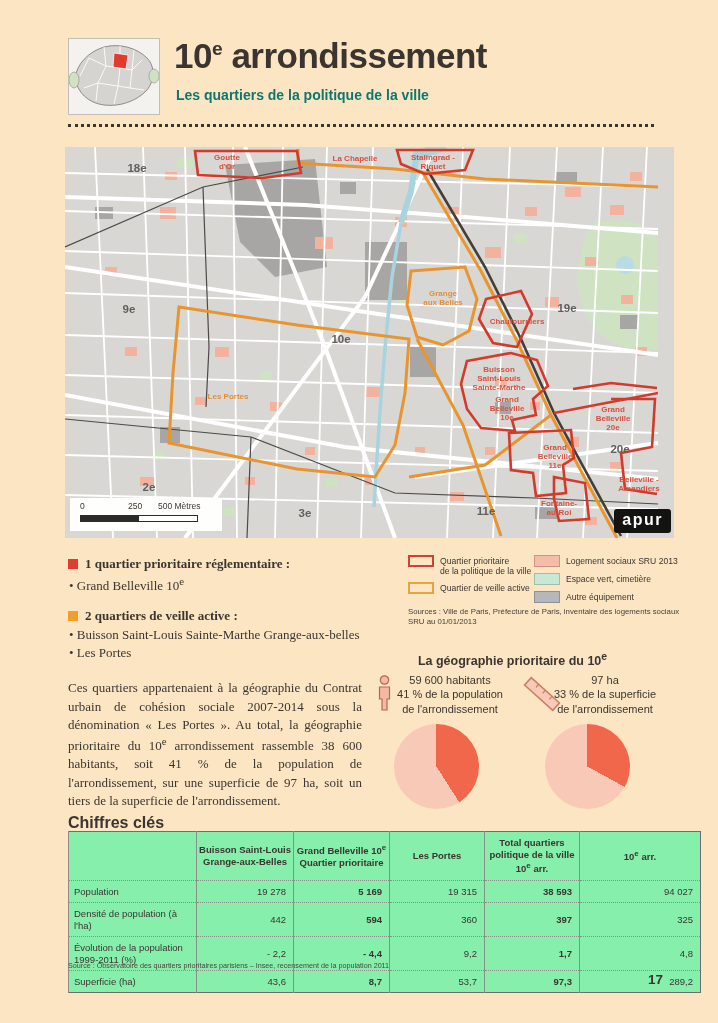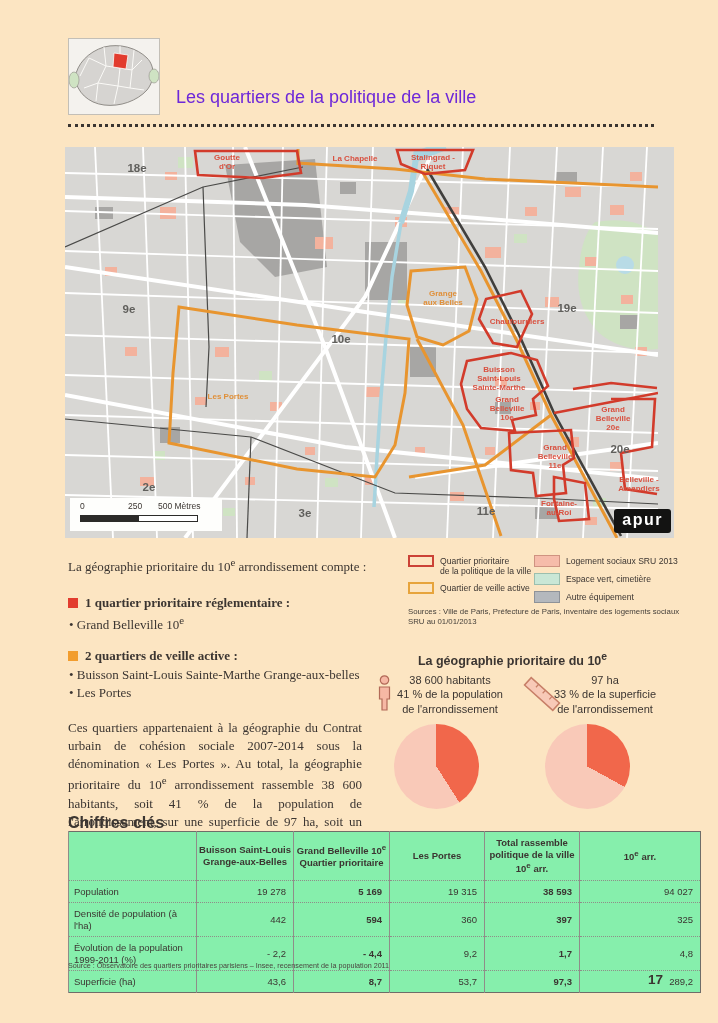--- a/index.html
+++ b/index.html
@@ -2,21 +2,21 @@
 <html><head>
 <meta charset="utf-8">
 <style>
   html,body{margin:0;padding:0;}
   .page{position:relative;width:718px;height:1023px;background:#fce5c2;font-family:"Liberation Sans",sans-serif;color:#3b3531;overflow:hidden;}
 
   
   .minimap{position:absolute;left:68px;top:38px;width:92px;height:77px;background:#f4f2ee;border:1px solid #c3bfb7;box-sizing:border-box;}
   .title{position:absolute;left:174px;top:36px;font-size:35px;font-weight:bold;color:#3a3531;letter-spacing:-0.5px;}
   .title sup{font-size:0.55em;}
-  .subtitle{position:absolute;left:176px;top:87px;font-size:18px;font-weight:normal;color:#6d28d9;}
+  .subtitle{position:absolute;left:176px;top:87px;font-size:14px;font-weight:bold;color:#0f766e;}
   .dots{position:absolute;left:68px;top:124px;width:586px;border-top:3.4px dotted #3a3531;}
 
   
   .map-wrap{position:absolute;left:65px;top:147px;width:609px;height:391px;background:#d8d7d4;}
   .map-wrap svg.basemap{position:absolute;left:0;top:0;}
   .mlabel{position:absolute;transform:translate(-50%,-50%);font-size:8px;font-weight:bold;white-space:pre-line;text-align:center;line-height:1.12;}
   .mlabel.red{color:#d9503f;}
   .mlabel.orange{color:#e0903a;}
   .mlabel.arr{color:#605f5c;font-size:11.5px;white-space:nowrap;}
   .scalebar{position:absolute;left:5px;bottom:7px;width:152px;height:33px;background:#fefefc;}
@@ -82,20 +82,21 @@
     <svg width="90" height="75" viewBox="0 0 90 75">
       <path d="M6,39 C8,25 19,13 35,8 C51,4 68,9 78,19 C86,27 86,41 78,51 C68,62 51,68 35,66 C19,64 8,53 6,39 Z" fill="#d6d4d1" stroke="#908d88" stroke-width="1"></path>
       <ellipse cx="5" cy="41" rx="5" ry="8" fill="#cfe3c3" stroke="#908d88" stroke-width="0.6"></ellipse>
       <ellipse cx="85" cy="37" rx="5" ry="7" fill="#cfe3c3" stroke="#908d88" stroke-width="0.6"></ellipse>
       <g stroke="#fbfaf7" stroke-width="1" fill="none">
         <path d="M35,8 L37,27 M37,27 L29,44 M37,27 L51,29 M51,7 L51,29 M51,29 L49,47 M29,44 L49,47 M49,47 L45,65 M20,19 L37,27 M65,11 L63,31 M51,29 L63,31 M63,31 L61,49 M49,47 L61,49 M73,21 L63,31 M61,49 L75,51 M29,44 L15,49 M20,19 L11,37 M29,44 L27,62"></path>
       </g>
       <polygon points="45,14 59,16 57,30 44,28" fill="#e23c2e" stroke="#fbfaf7" stroke-width="0.8"></polygon>
     </svg>
   </div>
+  <div class="title"><span>10</span><sup>e</sup><span> arrondissement</span></div>
   <div class="subtitle">Les quartiers de la politique de la ville</div>
   <div class="dots"></div>
 
   <div class="map-wrap">
     <svg class="basemap" width="593" height="391" viewBox="0 0 593 391">
       <rect x="0" y="0" width="593" height="391" fill="#d8d7d4"></rect>
 
       <g fill="#cfe3c3">
         <path d="M530,75 Q570,68 593,88 L593,202 Q558,206 534,186 Q509,160 514,120 Q517,88 530,75 Z"></path>
         <rect x="113" y="10" width="15" height="11"></rect>
@@ -267,21 +268,20 @@
       <span class="tick t250">250</span>
       <span class="tick t500">500 Mètres</span>
       <div class="sbar">
           <div class="half"></div>
         </div>
     </div>
     <div class="apur">apur</div>
   </div>
 
   <div class="intro">
-    <p class="lead"><span>La géographie prioritaire du 10</span><sup>e</sup><span> arrondissement compte :</span></p>
     <div class="item-head"><span class="sq sq-red"></span><span>1 quartier prioritaire réglementaire :</span></div>
     <div class="bullet"><span>• Grand Belleville 10</span><sup>e</sup></div>
     <div class="gap"></div>
     <div class="item-head"><span class="sq sq-orange"></span><span>2 quartiers de veille active :</span></div>
     <div class="bullet">• Buisson Saint-Louis Sainte-Marthe Grange-aux-belles</div>
     <div class="bullet">• Les Portes</div>
     <p class="para"><span>Ces quartiers appartenaient à la géographie du Contrat urbain de cohésion sociale 2007-2014 sous la dénomination « Les Portes ». Au total, la géographie prioritaire du 10</span><sup>e</sup><span> arrondissement rassemble 38 600 habitants, soit 41 % de la population de l'arrondissement, sur une superficie de 97 ha, soit un tiers de la superficie de l'arrondissement.</span></p>
   </div>
 
   <div class="legend">
@@ -314,21 +314,21 @@
   </div>
 
   <div class="stats-title"><span>La géographie prioritaire du 10</span><sup>e</sup></div>
   <div class="person-icon">
     <svg width="19" height="37" viewBox="0 0 19 37">
       <circle cx="9.5" cy="5" r="4.2" fill="#f6b8a4" stroke="#b26a58" stroke-width="1.2"></circle>
       <path d="M4.5,12 L14.5,12 L14.5,24 L12,24 L12,35 L7,35 L7,24 L4.5,24 Z" fill="#f6b8a4" stroke="#b26a58" stroke-width="1.2"></path>
     </svg>
   </div>
   <div class="stat-left">
-    <div>38 600 habitants</div>
+    <div>59 600 habitants</div>
     <div>41 % de la population</div>
     <div>de l'arrondissement</div>
   </div>
   <div class="ruler-icon">
     <svg width="44" height="44" viewBox="0 0 44 44">
       <g transform="rotate(42 22 22)">
         <rect x="3" y="17" width="38" height="10" fill="#f8c9b7" stroke="#c77f67" stroke-width="1.5"></rect>
         <path d="M13,17 L13,21 M22,17 L22,21 M31,17 L31,21" stroke="#c77f67" stroke-width="1.2"></path>
       </g>
     </svg>
@@ -357,21 +357,21 @@
         <th>
             <div>Buisson Saint-Louis</div>
             <div>Grange-aux-Belles</div>
           </th>
         <th>
             <div><span>Grand Belleville 10</span><sup>e</sup></div>
             <div>Quartier prioritaire</div>
           </th>
         <th>Les Portes</th>
         <th>
-            <div>Total rassemble</div>
+            <div>Total quartiers</div>
             <div>politique de la ville</div>
             <div><span>10</span><sup>e</sup><span> arr.</span></div>
           </th>
         <th><span>10</span><sup>e</sup><span> arr.</span></th>
       </tr>
     </thead>
     <tbody>
       <tr>
         <td class="lbl">Population</td>
         <td class="num">19 278</td>

